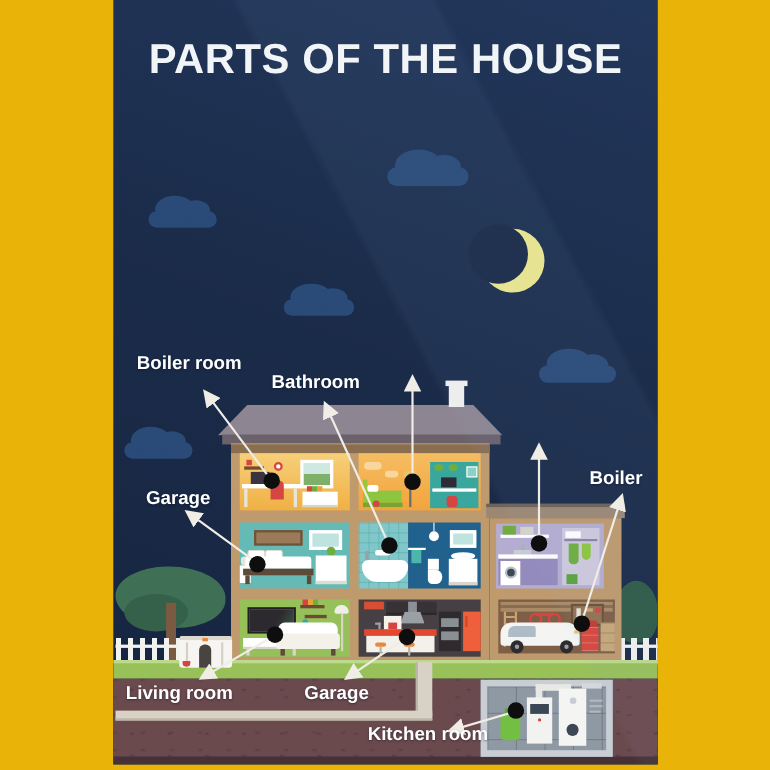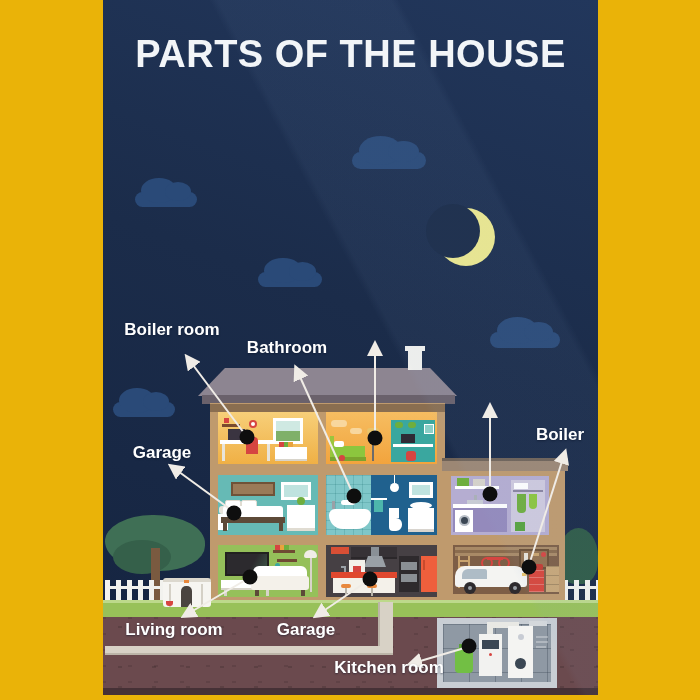--- a/index.html
+++ b/index.html
@@ -260,18 +260,18 @@
   <div class="dot" style="left:426px;top:567px;"></div>
   <div class="dot" style="left:147px;top:577px;"></div>
   <div class="dot" style="left:267px;top:579px;"></div>
   <div class="dot" style="left:366px;top:646px;"></div>
 
   <div class="title">PARTS OF THE HOUSE</div>
   <div class="lbl" style="left:69px;top:320px;">Boiler room</div>
   <div class="lbl" style="left:184px;top:338px;">Bathroom</div>
   <div class="lbl" style="left:457px;top:425px;">Boiler</div>
   <div class="lbl" style="left:59px;top:443px;">Garage</div>
-  <div class="lbl" style="left:71px;top:620px;">Living room</div>
+  <div class="lbl" style="left:60px;top:620px;">Living room</div>
   <div class="lbl" style="left:203px;top:620px;">Garage</div>
   <div class="lbl" style="left:286px;top:658px;">Kitchen room</div>
 
  </div>
 </div>
 
 </body></html>

